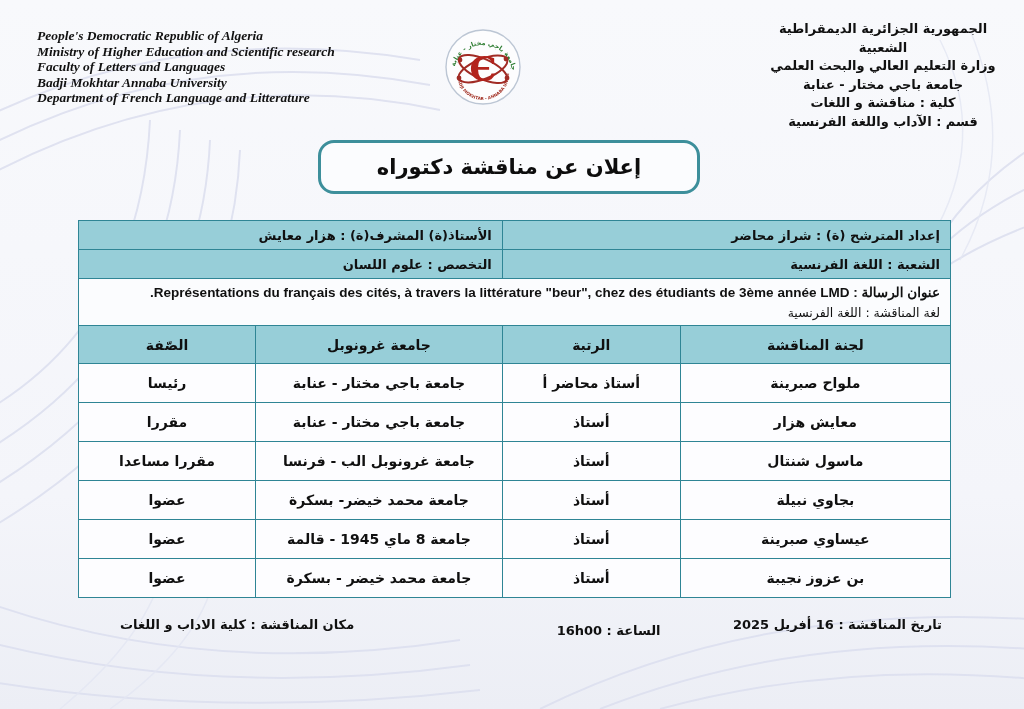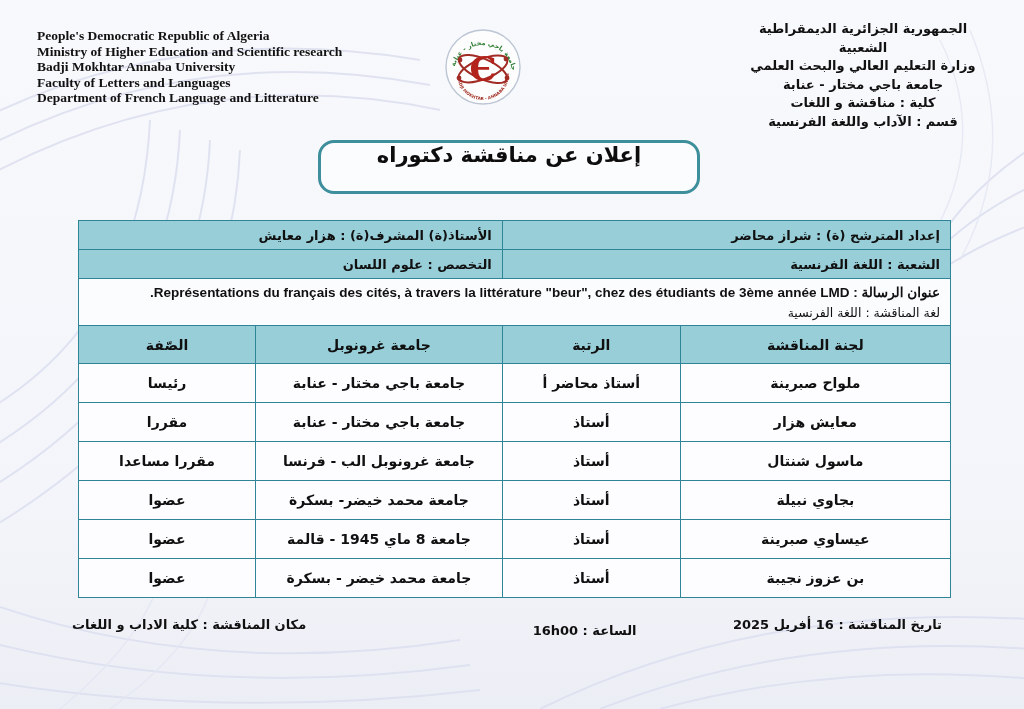--- a/index.html
+++ b/index.html
@@ -16,34 +16,34 @@
     background:linear-gradient(180deg,#f8f9fc 0%, #f4f5fa 70%, #eceef5 100%);
     overflow:hidden;
   }
   .bg-pattern { position:absolute; inset:0; z-index:0; }
   .layer { position:absolute; z-index:1; }
 
   
   .header-left { left:37px; top:28px; width:370px; direction:ltr; }
   .header-left .hl-line {
     font-family:"Liberation Serif", serif;
-    font-weight:bold; font-size:13.5px; line-height:15.5px; color:#111;
-  }
-  .header-right { top:20px; right:36px; width:250px; text-align:center; direction:rtl; }
+    font-weight:bold; font-size:13.5px; line-height:15.5px; color:#111;font-style:italic;
+  }
+  .header-right { top:20px; right:16px; width:250px; text-align:center; direction:rtl; }
   .header-right .hr-line {
     font-size:13px; font-weight:bold; line-height:18.5px; color:#111;
   }
   .logo-wrap { left:444px; top:28px; width:78px; height:78px; }
 
   
   .title-box {
     left:318px; top:140px; width:382px; height:54px;
     border:3px solid #3d8f9b; border-radius:16px;
     background:#fbfcfe;
-    display:flex; justify-content:center;
+    display:flex; align-items:center; justify-content:center;
   }
   .title-box .title-text {
     font-size:21px; font-weight:bold; color:#0d0d0d; direction:rtl;
   }
 
   
   .main-table-wrap { left:78px; top:220px; width:873px; direction:rtl; }
   table.main {
     width:873px; border-collapse:collapse; table-layout:fixed;
     direction:rtl;
@@ -85,21 +85,21 @@
 
   
   .footer-row {
     left:70px; top:611px; width:882px;
     display:flex; direction:rtl; align-items:center; justify-content:space-between;
     font-size:13px; font-weight:bold; color:#101010;
   }
   .footer-row .f-item { direction:rtl; }
   .footer-row .f-date { padding-right:10px; }
   .footer-row .f-time { padding-left:130px;margin-top:12px; }
-  .footer-row .f-place { padding-left:2px; }
+  .footer-row .f-place { padding-left:2px;margin-left:48px; }
 </style>
 </head>
 <body>
 
 <div class="page">
 
   <svg class="bg-pattern" width="1024" height="709" viewBox="0 0 1024 709" xmlns="http://www.w3.org/2000/svg">
     <g fill="none" stroke="#dcdfef" stroke-width="2" opacity="0.85">
       <path d="M -20 120 Q 180 20 420 60"></path>
       <path d="M -20 150 Q 190 40 430 85"></path>
@@ -122,22 +122,22 @@
       <path d="M 60 709 Q 240 560 120 420"></path>
       <path d="M 110 709 Q 290 580 170 430"></path>
       <path d="M 940 40 Q 990 140 930 240"></path>
       <path d="M 970 30 Q 1020 150 960 260"></path>
     </g>
   </svg>
 
   <div class="layer header-left">
     <div class="hl-line">People's Democratic Republic of Algeria</div>
     <div class="hl-line">Ministry of Higher Education and Scientific research</div>
+    <div class="hl-line">Faculty of Letters and Languages</div>
     <div class="hl-line">Badji Mokhtar Annaba University</div>
-    <div class="hl-line">Faculty of Letters and Languages</div>
     <div class="hl-line">Department of French Language and Litterature</div>
   </div>
 
   <div class="layer logo-wrap">
     <svg width="78" height="78" viewBox="0 0 78 78" xmlns="http://www.w3.org/2000/svg">
       <circle cx="39" cy="39" r="37" fill="#fdfdfe" stroke="#bcc6d4" stroke-width="1.4"></circle>
       <defs>
         <path id="arcTop" d="M 10 46 A 29 29 0 1 1 68 46"></path>
         <path id="arcBot" d="M 13 46 A 26 26 0 0 0 65 46"></path>
       </defs>

